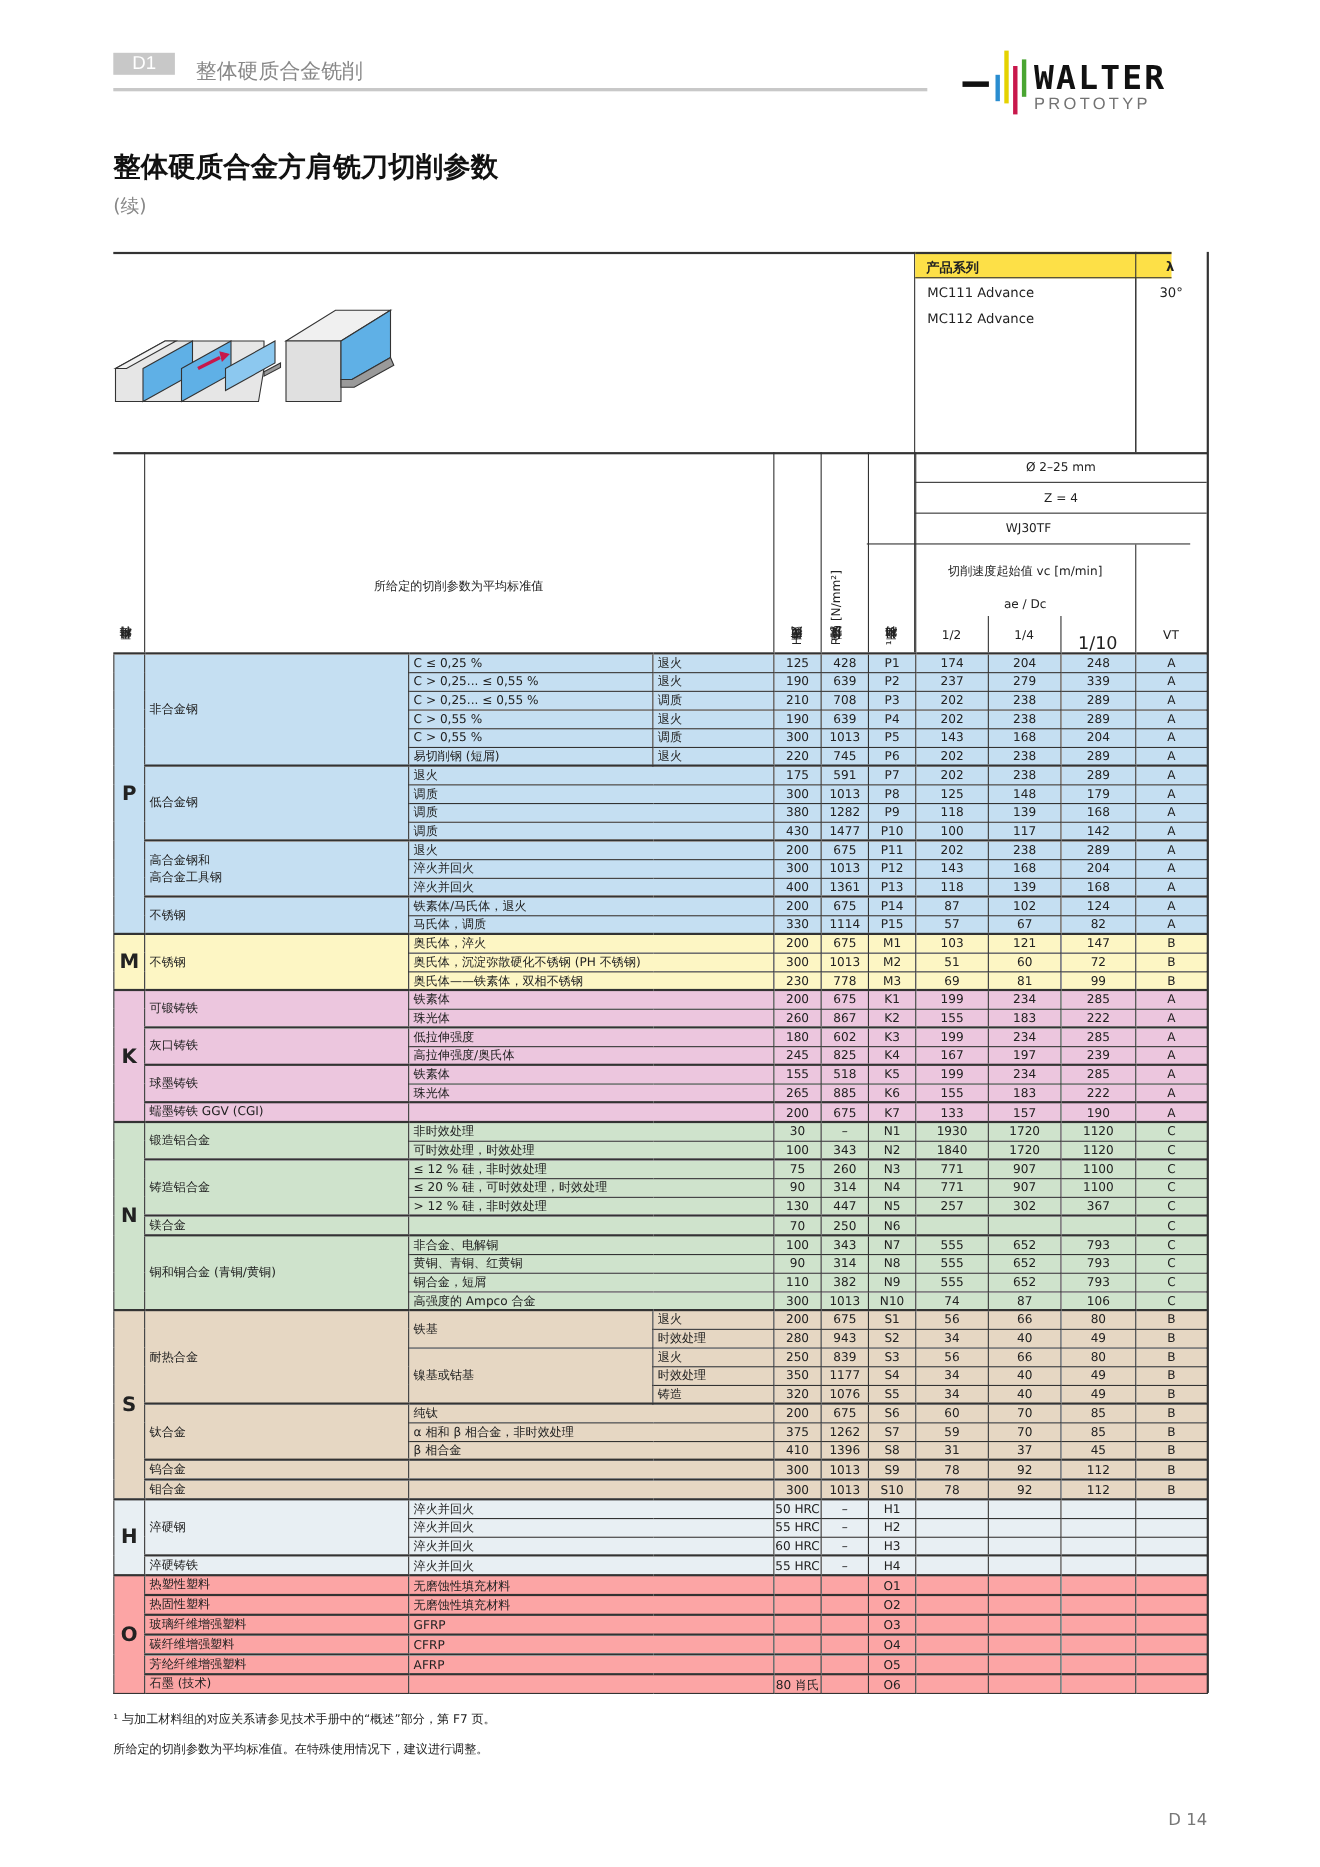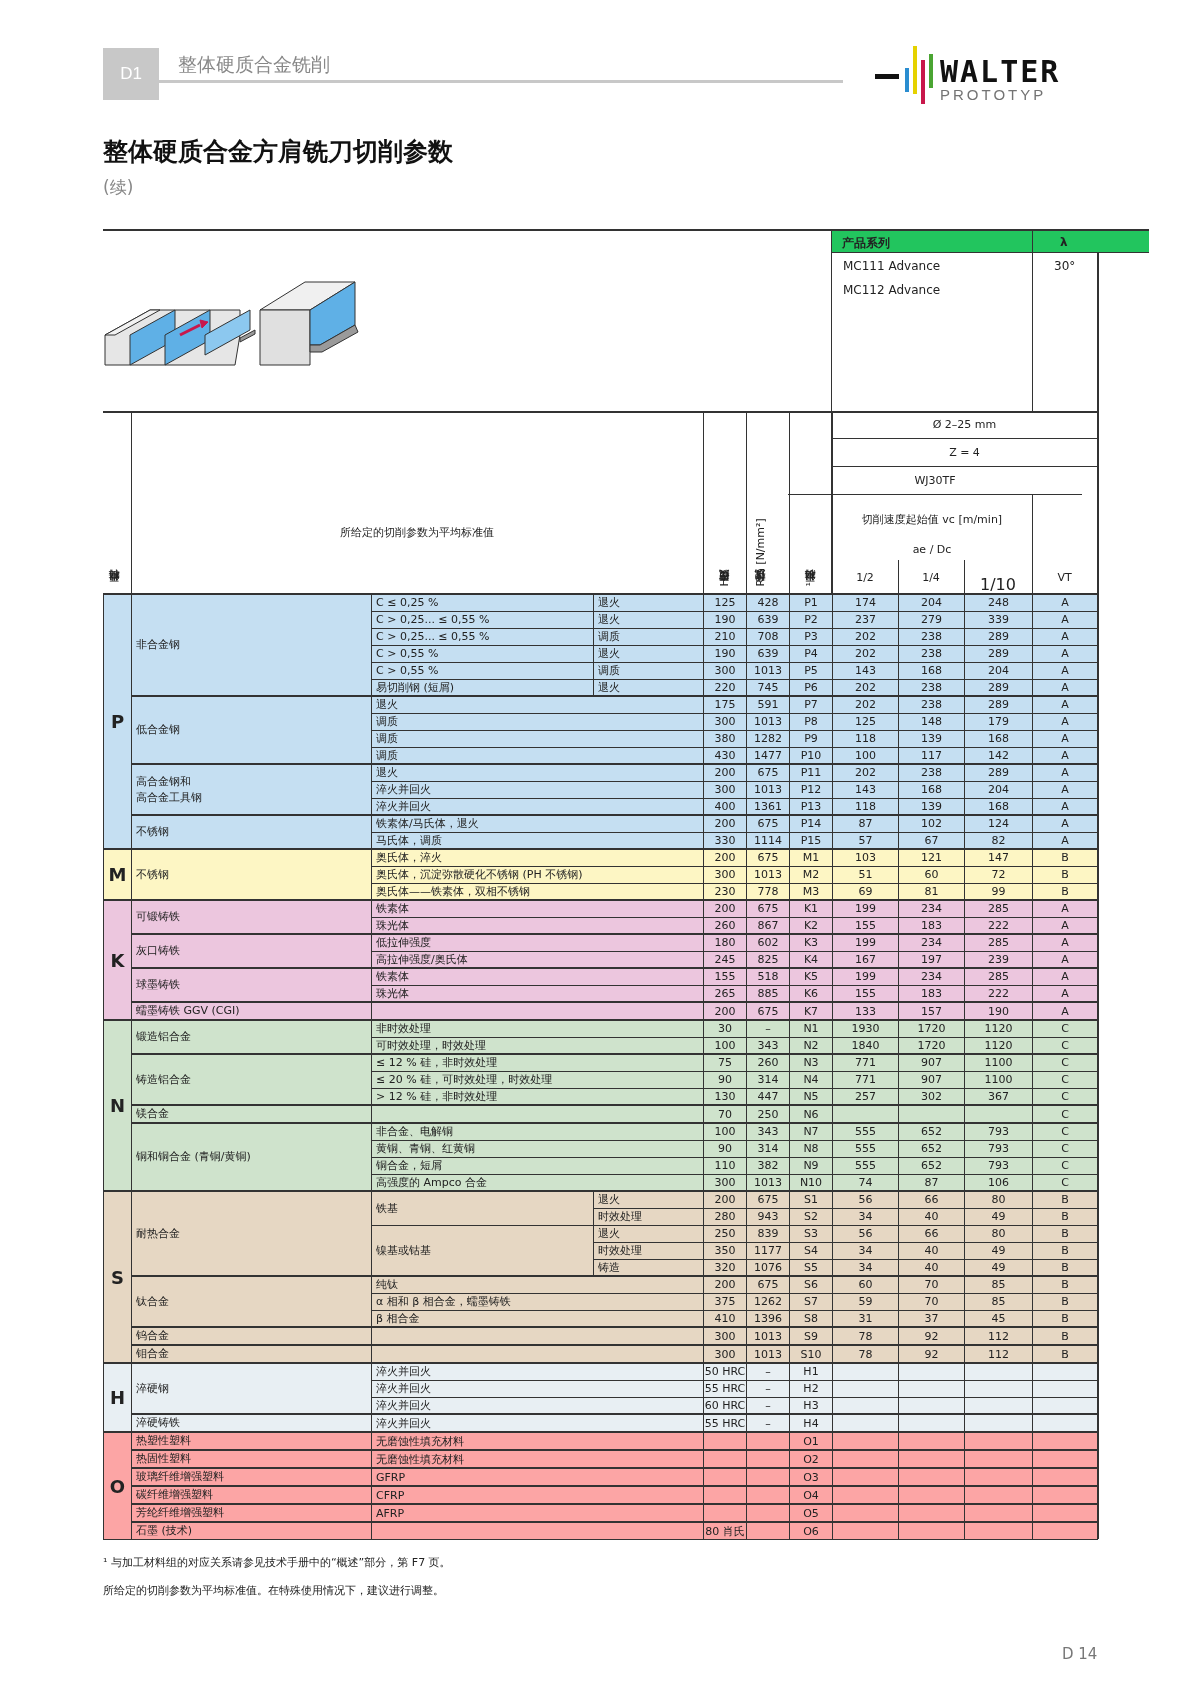--- a/index.html
+++ b/index.html
@@ -1,30 +1,30 @@
 <!DOCTYPE html>
 <html><head>
 <meta charset="utf-8">
 <style>
   * { box-sizing: border-box; margin: 0; padding: 0; }
   body { width: 1200px; height: 1697px; background: #fff; font-family: "DejaVu Sans", "Liberation Sans", sans-serif; color: #222; position: relative; overflow: hidden; }
-  .hdr-tab { position: absolute; left: 103px; top: 48px; width: 56px; height: 52px; background: #c8c8c8; color: #fff; font-size: 17px; display: flex; align-items: center; justify-content: center; font-family: "Liberation Sans Narrow", "Liberation Sans", sans-serif; }
+  .hdr-tab { position: absolute; left: 103px; top: 48px; width: 56px; height: 20px; background: #c8c8c8; color: #fff; font-size: 17px; display: flex; align-items: center; justify-content: center; font-family: "Liberation Sans Narrow", "Liberation Sans", sans-serif; }
   .hdr-title { position: absolute; left: 178px; top: 52px; font-size: 19px; color: #888; }
   .hdr-line { position: absolute; left: 103px; top: 80px; width: 740px; height: 3px; background: #c8c8c8; }
   .logo { position: absolute; left: 875px; top: 44px; width: 225px; height: 60px; }
   .logo .bar { position: absolute; width: 4px; }
   .logo .word { position: absolute; left: 65px; top: 10px; font-size: 30px; font-weight: bold; letter-spacing: 2px; color: #111; font-family: "DejaVu Sans Mono", monospace; }
   .logo .sub { position: absolute; left: 65px; top: 42px; font-size: 15px; letter-spacing: 3px; color: #737373; font-family: Liberation Sans, sans-serif; }
   .logo .dash { position: absolute; left: 0; top: 30px; width: 24px; height: 5px; background: #111; }
   .page-title { position: absolute; left: 103px; top: 135px; font-size: 25px; font-weight: bold; color: #111; }
   .cont { position: absolute; left: 103px; top: 176px; font-size: 17px; color: #888; }
   .topline { position: absolute; height: 2px; background: #333; }
   .vline { position: absolute; width: 1px; background: #333; }
   .illus { position: absolute; left: 100px; top: 270px; width: 260px; height: 100px; }
-  .prod-head { position: absolute; left: 832px; top: 229px; width: 317px; height: 24px; background: #22c55e; border-top: 2px solid #333; border-bottom: 1px solid #333; }
+  .prod-head { position: absolute; left: 832px; top: 229px; width: 233px; height: 24px; background: #fde047; border-top: 2px solid #333; border-bottom: 1px solid #333; }
   .prod-head span { position: absolute; top: 4px; font-size: 12px; font-weight: bold; }
   .prod { position: absolute; font-size: 12px; font-weight: normal; }
   .lam { position: absolute; left: 1054px; top: 259px; font-size: 12px; }
   .hcell { position: absolute; font-size: 11px; text-align: center; border-bottom: 1px solid #333; display: flex; align-items: center; justify-content: center; }
   .vtext { position: absolute; writing-mode: vertical-rl; transform: rotate(180deg); font-size: 11px; }
   table.main { position: absolute; left: 103px; top: 593px; border-collapse: collapse; table-layout: fixed; font-size: 11px; }
   table.main td { height: 17px; border: 1px solid #333; padding: 0 4px; white-space: nowrap; overflow: hidden; line-height: 15px; }
   table.main td.num { text-align: center; padding: 0; }
   table.main td.grp { font-size: 18px; font-weight: bold; text-align: center; }
   td.thick-top, tr.thick-top td { border-top: 2px solid #333; }
@@ -564,21 +564,21 @@
         <td colspan="2">纯钛</td>
         <td class="num">200</td>
         <td class="num">675</td>
         <td class="num">S6</td>
         <td class="num">60</td>
         <td class="num">70</td>
         <td class="num">85</td>
         <td class="num">B</td>
       </tr>
       <tr class="S">
-        <td colspan="2">α 相和 β 相合金，蠕墨铸铁</td>
+        <td colspan="2">α 相和 β 相合金，非时效处理</td>
         <td class="num">375</td>
         <td class="num">1262</td>
         <td class="num">S7</td>
         <td class="num">59</td>
         <td class="num">70</td>
         <td class="num">85</td>
         <td class="num">B</td>
       </tr>
       <tr class="S">
         <td colspan="2">β 相合金</td>

